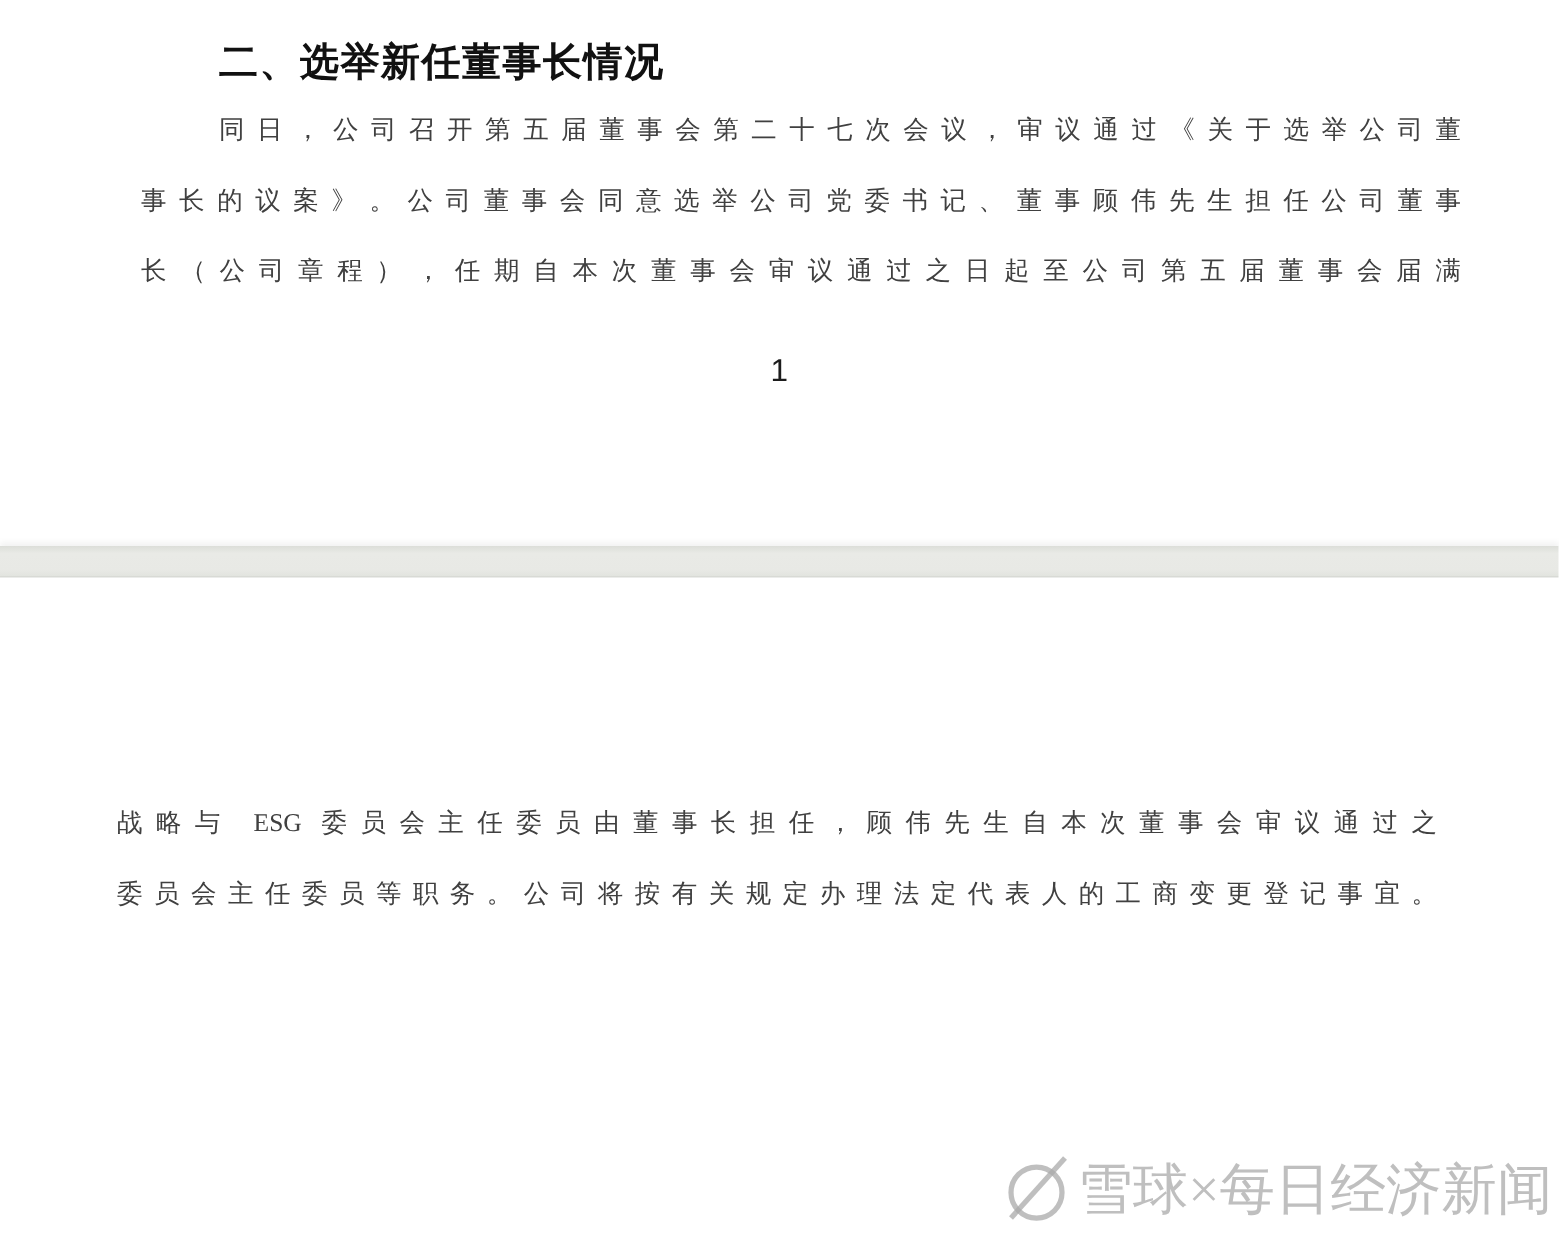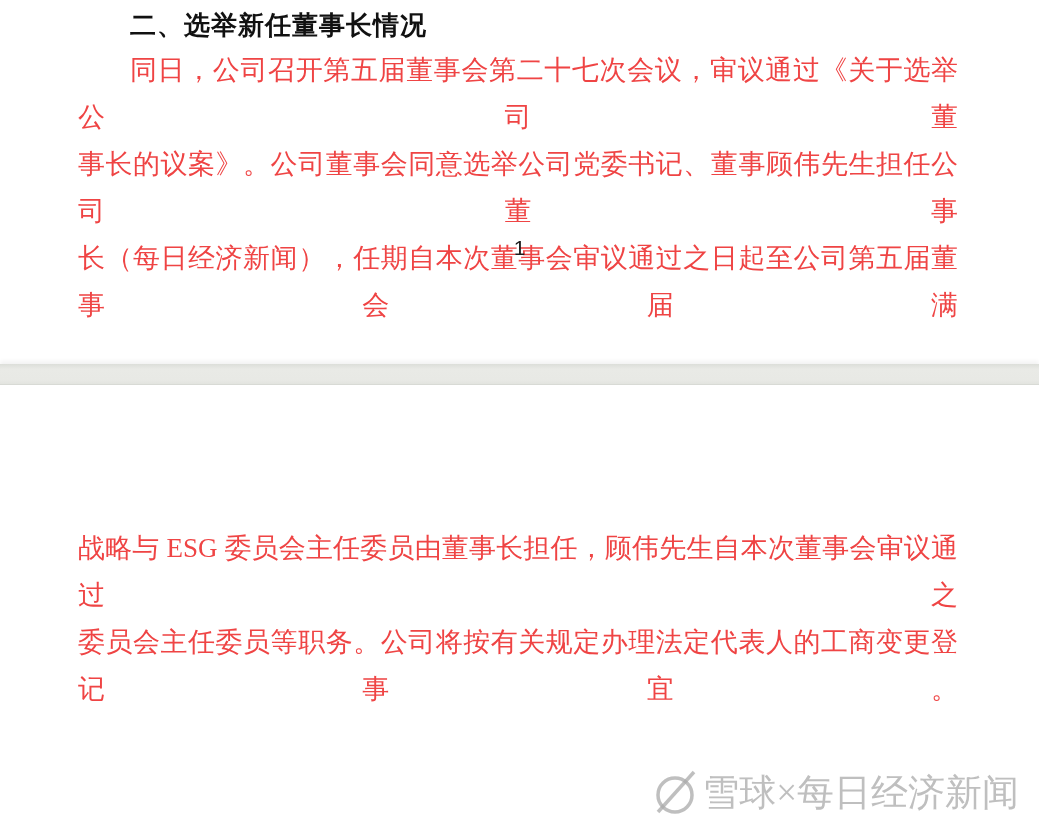--- a/index.html
+++ b/index.html
@@ -18,37 +18,37 @@
     width: 1039px;
     height: 829px;
     background: #ffffff;
   }
   .textcol {
     position: absolute;
     left: 78px;
     width: 880px;
     color: #1c1c1c;
   }
-  .textcol-p1 { top: 3px; }
+  .textcol-p1 { top: 19px; margin-left: 16px; }
   .textcol-p2 { top: 525px; z-index: 2; }
   .heading {
     margin: 0;
     padding-left: 52px;
     font-size: 26px;
     font-weight: bold;
     line-height: 44px;
     letter-spacing: 1px;
     color: #111111;
     font-family: "Liberation Sans", "DejaVu Sans", sans-serif;
   }
   .line {
     margin: 0;
-    font-size: 27px;
+    font-size: 17px;
     line-height: 47px;
-    color: #ef4444;
+    color: #404040;
     text-align: left;
   }
   .line.indent { text-indent: 52px; }
   .line.fill {
     text-align: justify;
     text-align-last: justify;
   }
   .pageno {
     position: absolute;
     top: 236px;
@@ -66,21 +66,21 @@
     width: 1039px;
     height: 20px;
     background: linear-gradient(180deg, #dcded9 0%, #e9eae6 25%, #e8e9e5 80%, #e2e4df 100%);
     border-bottom: 1px solid #d8dad5;
     box-shadow: 0 -3px 4px rgba(0,0,0,0.05);
     z-index: 3;
   }
   .watermark {
     position: absolute;
     top: 768px;
-    right: 20px;
+    right: 4px;
     display: flex;
     align-items: center;
     gap: 4px;
     color: #c2c2c2;
     z-index: 1;
     user-select: none;
   }
   .watermark-text {
     font-size: 37px;
     letter-spacing: 0px;
@@ -96,21 +96,21 @@
 </head>
 <body>
 
 <div class="viewport">
 
   <section>
     <div class="textcol textcol-p1">
       <h2 class="heading">二、选举新任董事长情况</h2>
       <p class="line indent fill">同日，公司召开第五届董事会第二十七次会议，审议通过《关于选举公司董</p>
       <p class="line fill">事长的议案》。公司董事会同意选举公司党委书记、董事顾伟先生担任公司董事</p>
-      <p class="line fill">长（每日经济新闻），任期自本次董事会审议通过之日起至公司第五届董事会届满</p>
+      <p class="line fill">长（公司章程），任期自本次董事会审议通过之日起至公司第五届董事会届满</p>
     </div>
     <div class="pageno">1</div>
   </section>
 
   <div class="page-gap"></div>
 
   <section>
     <div class="textcol textcol-p2">
       <p class="line fill">战略与 ESG 委员会主任委员由董事长担任，顾伟先生自本次董事会审议通过之</p>
       <p class="line fill">委员会主任委员等职务。公司将按有关规定办理法定代表人的工商变更登记事宜。</p>

